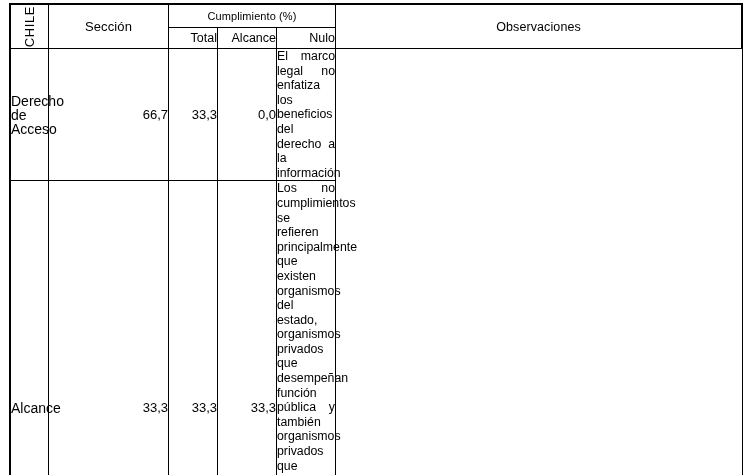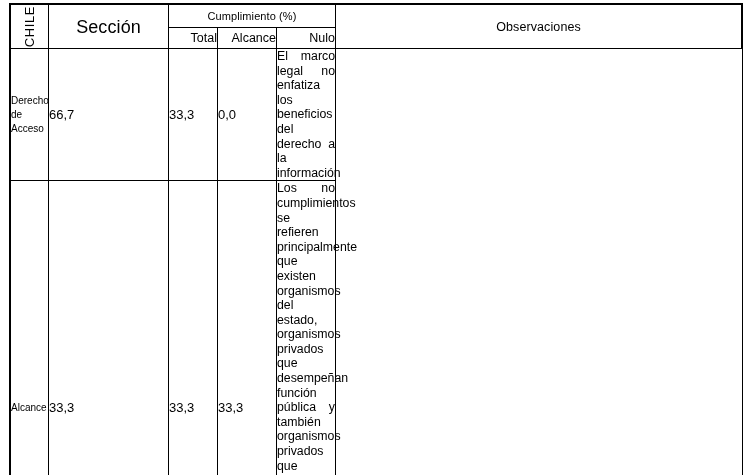--- a/index.html
+++ b/index.html
@@ -56,49 +56,49 @@
     letter-spacing: 0.1px;
     height: 22px;
     line-height: 14px;
   }
   .hd-sub {
     text-align: right;
     font-size: 12.5px;
     height: 20px;
     line-height: 14px;
   }
-  .hd-seccion { font-size: 18px; margin-top: 24px; }
+  .hd-seccion { font-size: 13px; margin-top: 24px; }
   .hd-obs { font-size: 12.5px; }
 
   
   .country {
     text-align: center;
     vertical-align: middle;
     padding: 0;
   }
   .country .rot {
     display: block;
     writing-mode: vertical-rl;
     transform: rotate(180deg);
     font-size: 13px;
     letter-spacing: 0.6px;
     white-space: nowrap;
     margin: 0 auto;
   }
 
   
   .sec {
-    font-size: 10px;
+    font-size: 14px;
     line-height: 14px;
     padding: 2px 0 2px 6px;
     text-align: left;
   }
   .num {
     font-size: 13px;
-    text-align: left;
+    text-align: right;
     padding: 2px 4px;
   }
   .obs {
     font-size: 12.3px;
     line-height: 14.6px;
     text-align: justify;
     text-justify: inter-word;
     padding: 2px 4px 2px 6px;
     vertical-align: top;
   }

